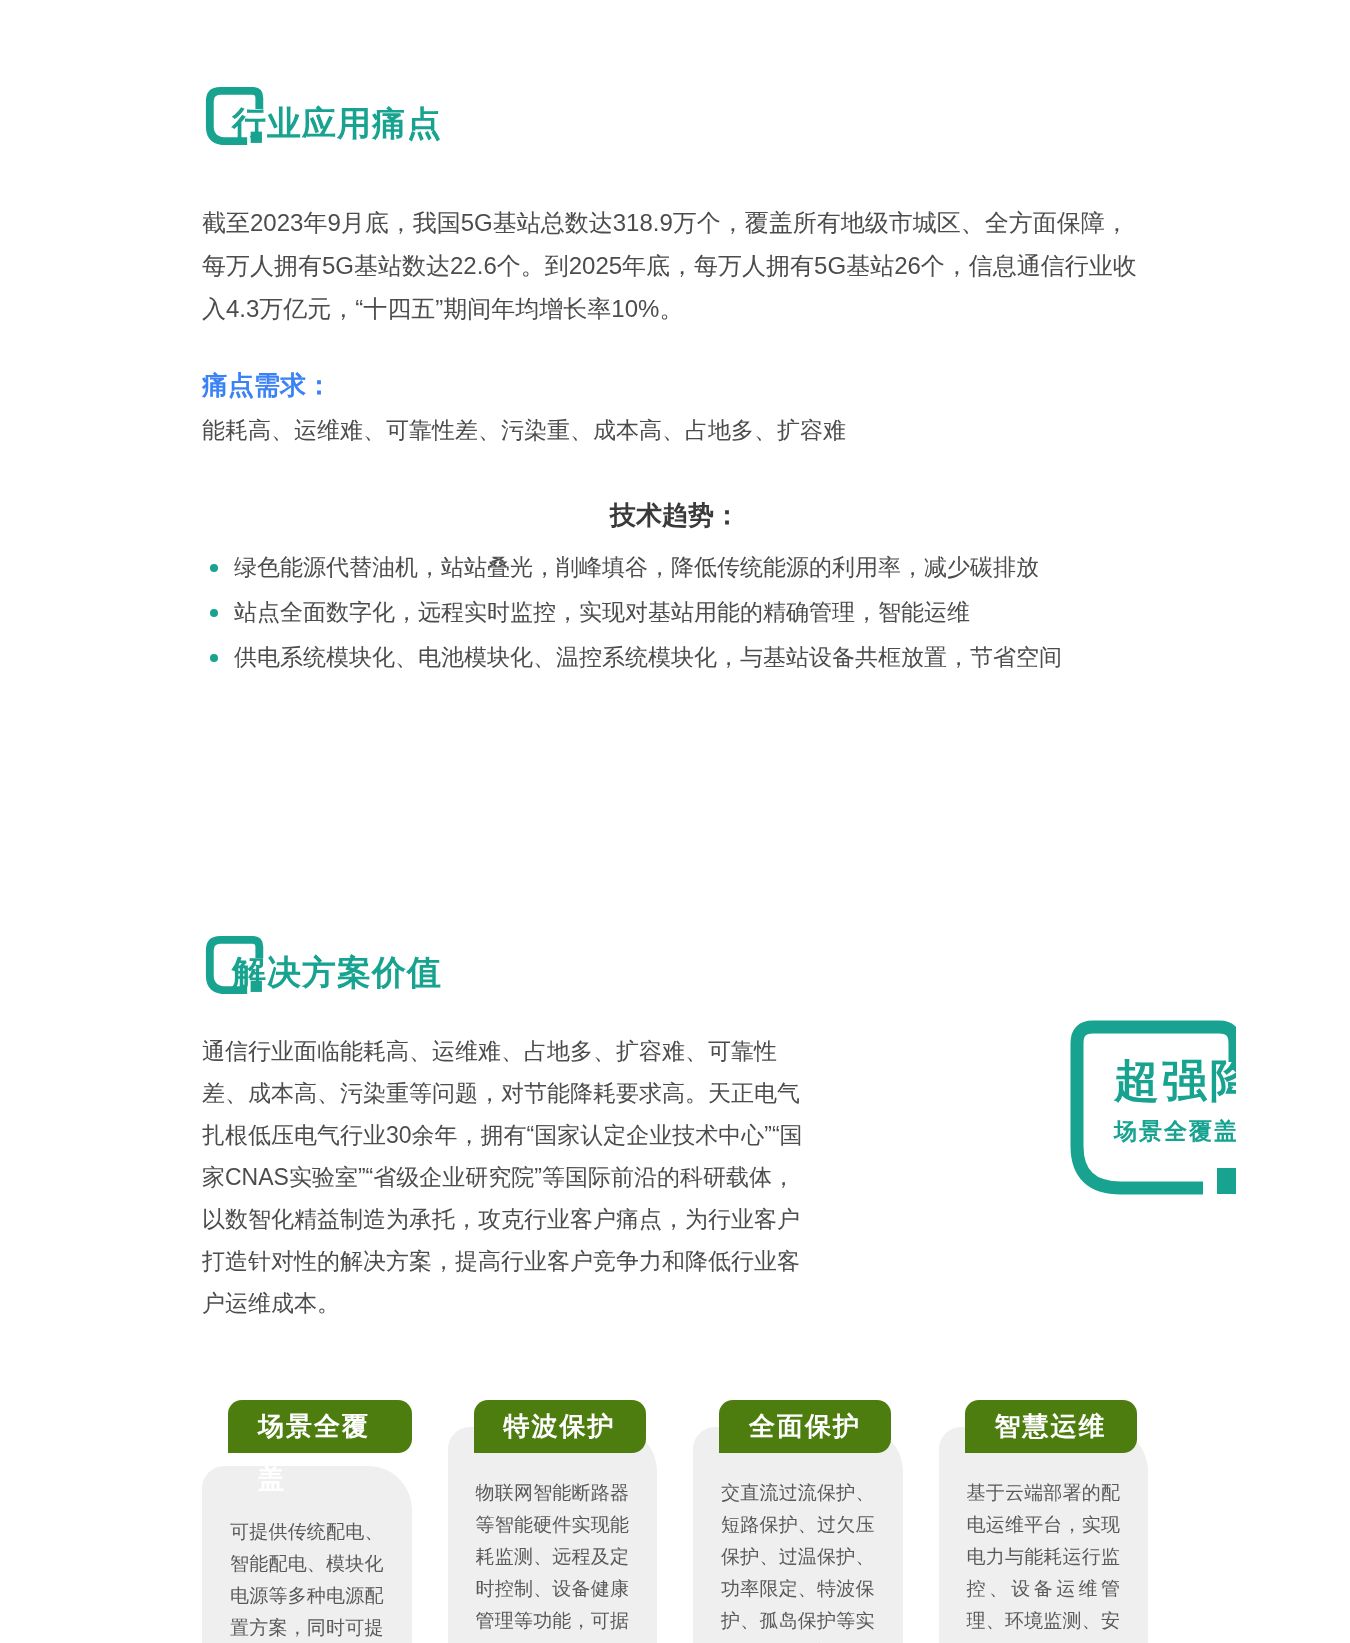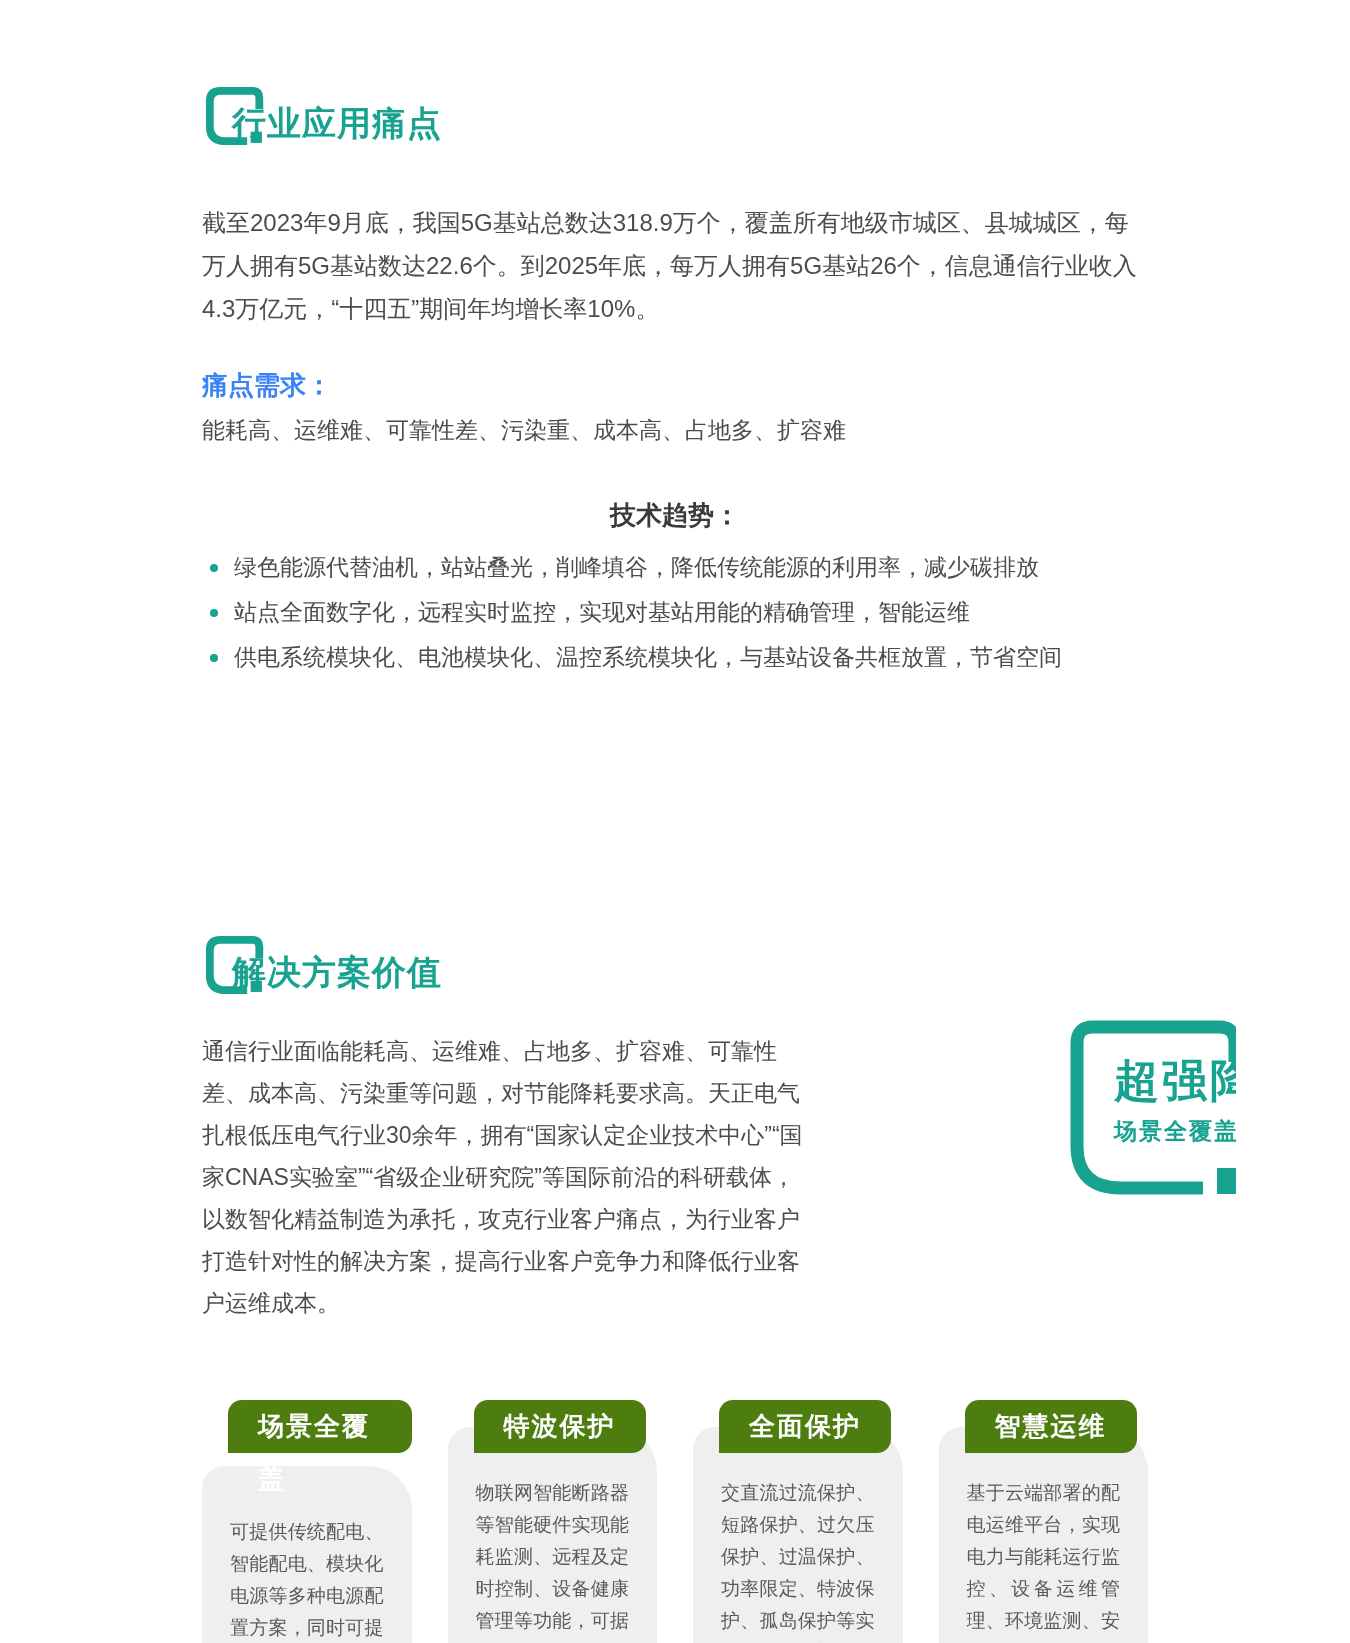--- a/index.html
+++ b/index.html
@@ -45,21 +45,21 @@
     <div class="sec-title">
       <span class="qicon">
         <svg width="66" height="66" viewBox="0 0 76 76">
           <path d="M66 30 L66 17 Q66 9 58 9 L21 9 Q9 9 9 21 L9 50 Q9 67 28 67 L52 67" fill="none" stroke="#17a390" stroke-width="9"></path>
           <rect x="56" y="56" width="13" height="13" fill="#17a390"></rect>
         </svg>
       </span>
       <h2>行业应用痛点</h2>
     </div>
 
-    <p class="intro">截至2023年9月底，我国5G基站总数达318.9万个，覆盖所有地级市城区、县城城区，每万人拥有5G基站数达22.6个。到2025年底，每万人拥有5G基站26个，信息通信行业收入4.3万亿元，“十四五”期间年均增长率10%。</p>
+    <p class="intro">截至2023年9月底，我国5G基站总数达318.9万个，覆盖所有地级市城区、全方面保障，每万人拥有5G基站数达22.6个。到2025年底，每万人拥有5G基站26个，信息通信行业收入4.3万亿元，“十四五”期间年均增长率10%。</p>
 
     <div class="sub-head">痛点需求：</div>
     <div class="sub-text">能耗高、运维难、可靠性差、污染重、成本高、占地多、扩容难</div>
 
     <div class="trend-head">技术趋势：</div>
     <ul class="trends">
       <li><span class="dot"></span><span>绿色能源代替油机，站站叠光，削峰填谷，降低传统能源的利用率，减少碳排放</span></li>
       <li><span class="dot"></span><span>站点全面数字化，远程实时监控，实现对基站用能的精确管理，智能运维</span></li>
       <li><span class="dot"></span><span>供电系统模块化、电池模块化、温控系统模块化，与基站设备共框放置，节省空间</span></li>
     </ul>

